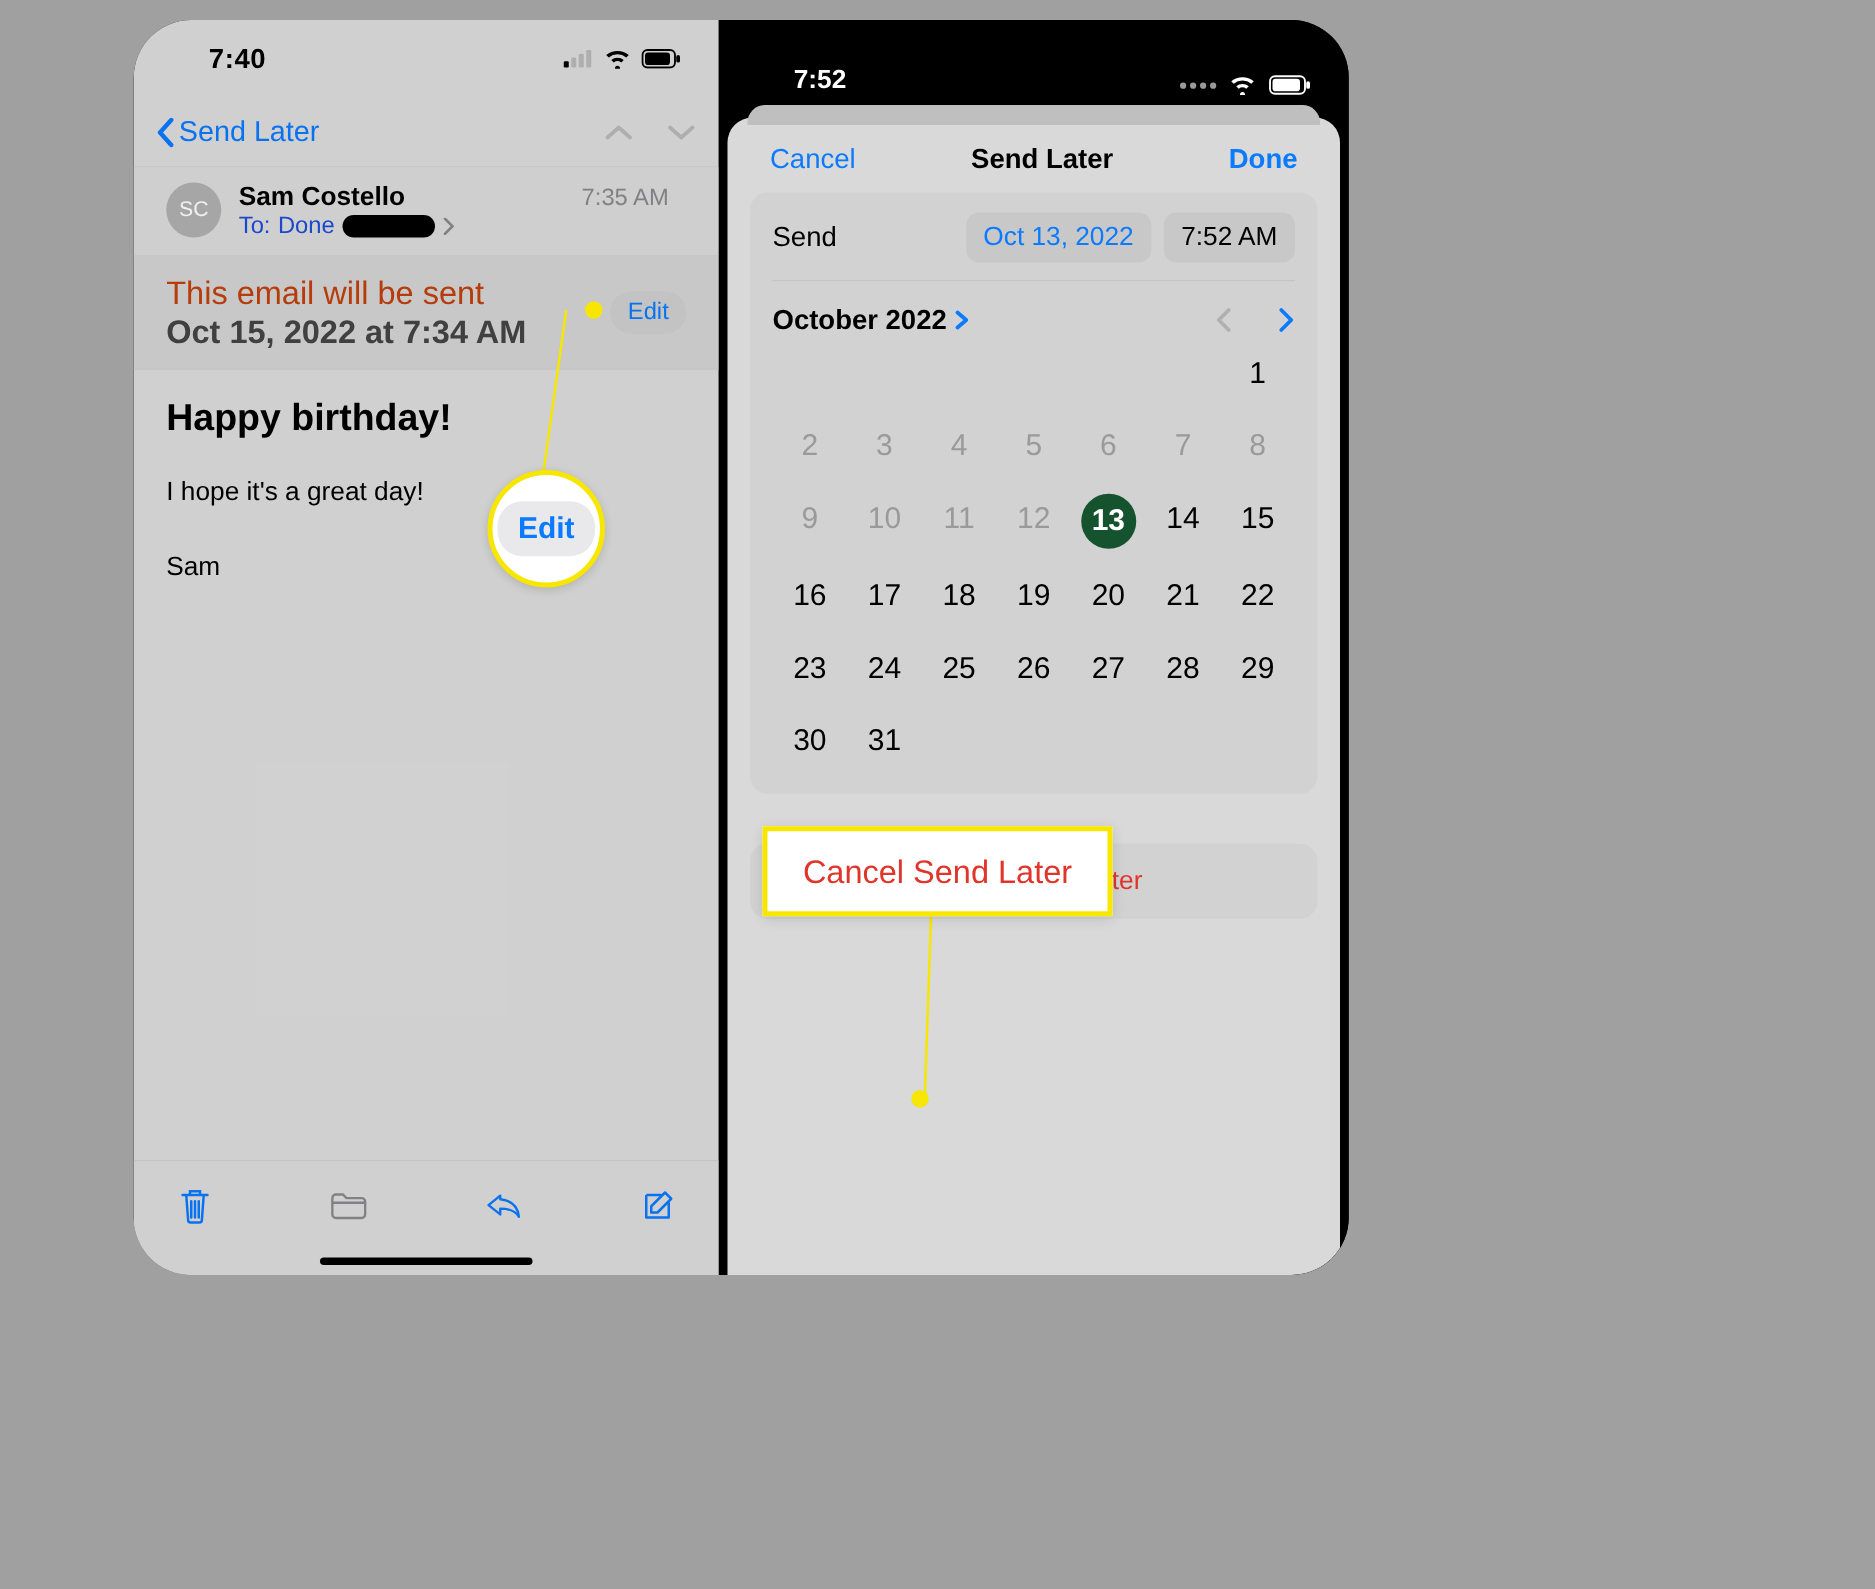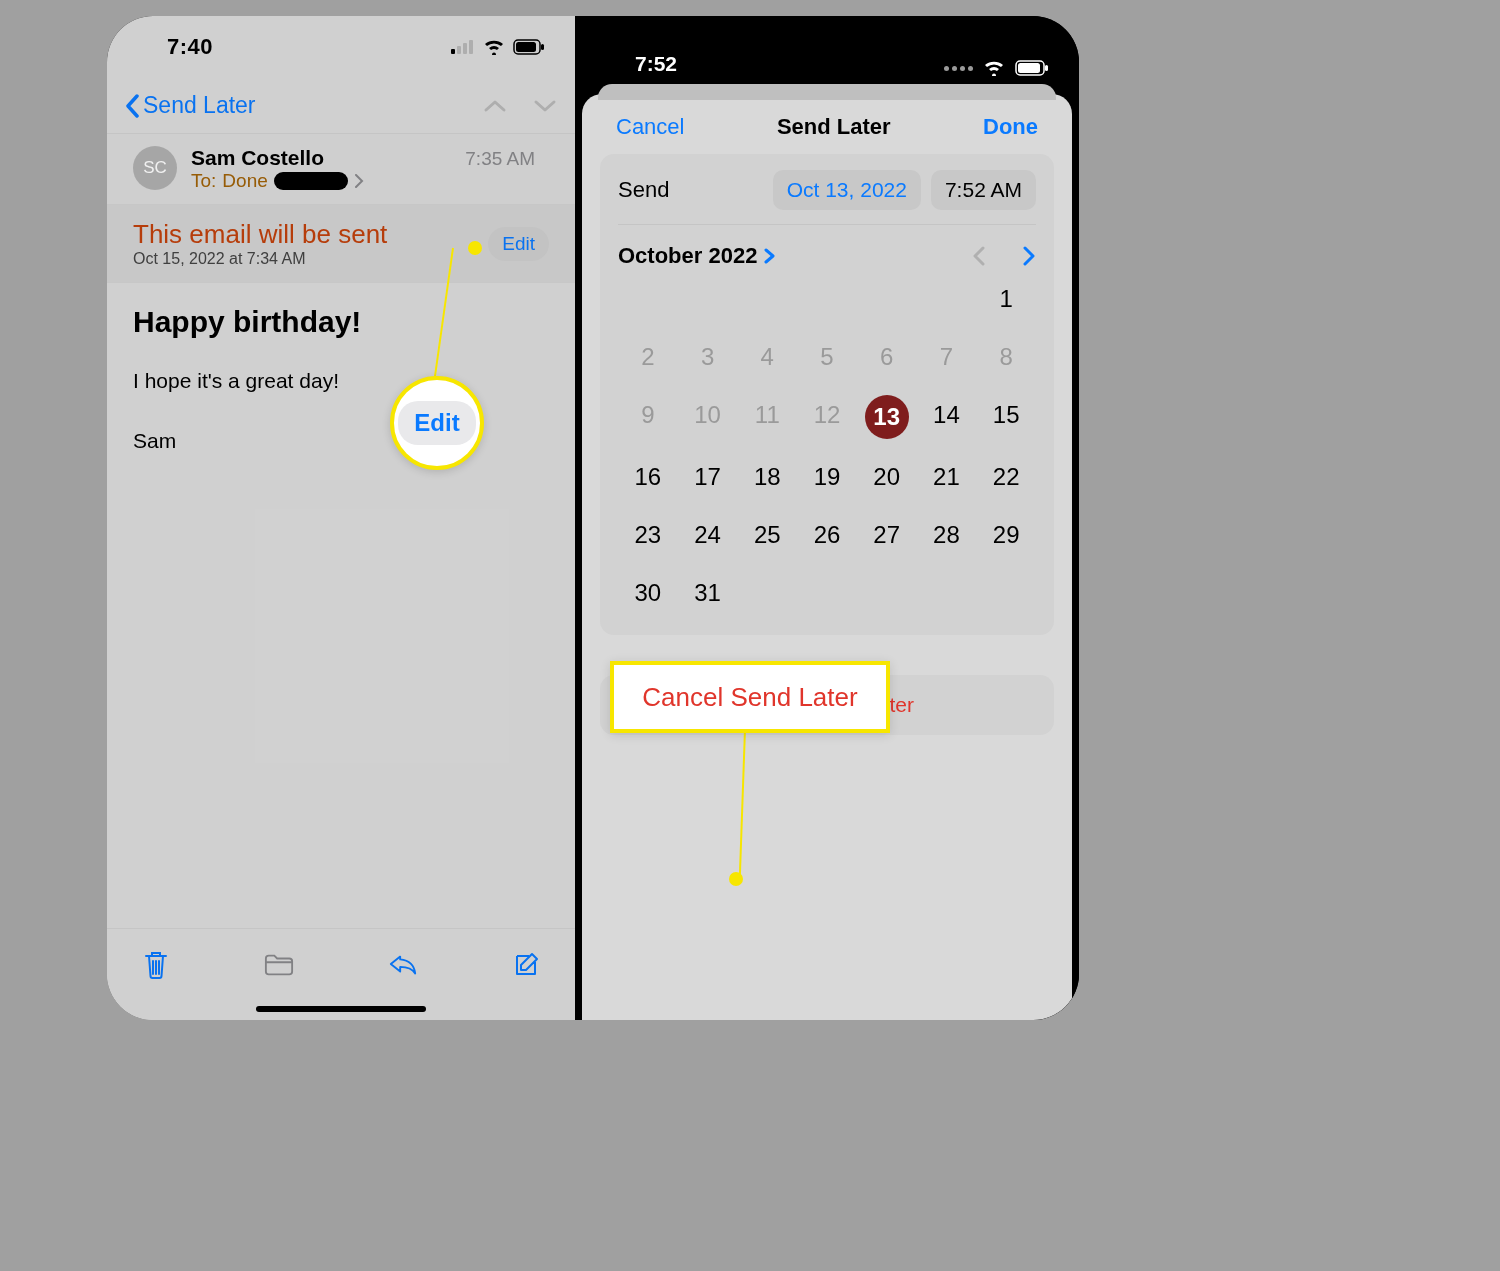--- a/index.html
+++ b/index.html
@@ -18,27 +18,27 @@
   .sig span:nth-child(1){left:0;height:5px;} .sig span:nth-child(2){left:6px;height:8px;}
   .sig span:nth-child(3){left:12px;height:11px;} .sig span:nth-child(4){left:18px;height:14px;}
 
   .navA { height:56px; display:flex; align-items:center; justify-content:space-between; padding:0 18px; border-bottom:1px solid #d2d2d2; }
   .back { display:flex; align-items:center; gap:2px; color:#0a7aff; font-size:23px; }
   .arrows { display:flex; gap:26px; color:#b9b9b9; }
 
   .msghdr { padding:12px 26px 12px 26px; background:#dcdcdc; border-bottom:1px solid #d4d4d4; display:flex; align-items:flex-start; gap:14px; position:relative;}
   .avatar { width:44px; height:44px; border-radius:50%; background:#b1b1b1; color:#fff; font-size:17px; font-weight:500; display:flex; align-items:center; justify-content:center; }
   .sender { font-weight:600; font-size:21px; }
-  .toLine { color:#a16207; font-size:19px; display:flex; align-items:center; gap:6px; }
+  .toLine { color:#1d4ed8; font-size:19px; display:flex; align-items:center; gap:6px; }
   .redact { width:74px; height:18px; background:#000; border-radius:9px; display:inline-block; }
   .hdrTime { position:absolute; right:40px; top:14px; color:#8a8a8d; font-size:19px; }
 
   .schedBanner { background:#d5d5d5; padding:14px 26px; display:flex; justify-content:space-between; align-items:center; border-bottom:1px solid #d4d4d4; position:relative;}
   .schedTxt .l1{ color:#c2410c; font-size:26px; }
-  .schedTxt .l2{ color:#444; font-size:16px; }
+  .schedTxt .l2{ color:#444; font-size:26px;font-weight:bold; }
   .editBtn { background:#d0d0d0; color:#0a7aff; font-size:19px; padding:6px 14px; border-radius:18px; border:none; }
 
   .body { padding:22px 26px; color:#000; }
   .subj { font-weight:700; font-size:30px; margin-bottom:26px; }
   .body p { font-size:21px; line-height:1.5; margin-bottom:28px; }
 
   .toolbarA { position:absolute; left:0; right:0; bottom:0; height:92px; border-top:1px solid #d2d2d2; display:flex; justify-content:space-between; align-items:center; padding:0 34px 20px; color:#0a7aff; background:#dedede; }
   .tbIcon { width:30px; height:30px; display:flex; align-items:center; justify-content:center; }
   .homebarA { position:absolute; bottom:8px; left:50%; transform:translateX(-50%); width:170px; height:6px; background:#000; border-radius:3px; }
 
@@ -68,21 +68,21 @@
   .sendRow .lbl { font-size:22px; color:#000; flex:1; }
   .pill { background:#c8c8c8; border-radius:10px; padding:8px 14px; font-size:21px; }
   .pill.blue { color:#0a7aff; }
   .monthRow { display:flex; align-items:center; justify-content:space-between; padding:18px 0 10px; }
   .monthRow .m { font-weight:600; font-size:22px; display:flex; align-items:center; gap:6px; }
   .monthRow .navC { display:flex; gap:36px; color:#0a7aff; }
   .dowRow { display:grid; grid-template-columns:repeat(7,1fr); text-align:center; font-size:15px; color:#8a8a8d; font-weight:600; padding:6px 0 8px; }
   .grid { display:grid; grid-template-columns:repeat(7,1fr); row-gap:18px; text-align:center; font-size:24px; color:#9a9a9a; }
   .grid .d { height:40px; display:flex; align-items:center; justify-content:center; }
   .grid .d.future { color:#000; }
-  .grid .d.sel { background:#7f1d1d; color:#fff; border-radius:50%; width:44px; height:44px; margin:auto; font-weight:600; }
+  .grid .d.sel { background:#14532d; color:#fff; border-radius:50%; width:44px; height:44px; margin:auto; font-weight:600; }
 
   .cancelCard { margin:40px 18px 0; background:#d2d2d2; border-radius:14px; text-align:center; padding:18px 0; color:#e0352b; font-size:21px; }
 
   
   .calloutCancel { position:absolute; left:28px; top:567px; width:280px; height:72px; background:#fff; border:4px solid #f7e600; display:flex; align-items:center; justify-content:center; color:#e0352b; font-size:26px; z-index:7; box-shadow:0 2px 10px rgba(0,0,0,.12);}
   .dotCancel { position:absolute; left:147px; top:778px; width:14px; height:14px; background:#f7e600; border-radius:50%; z-index:7; }
   .lineCancel { position:absolute; left:162px; top:635px; width:2px; height:150px; background:#f7e600; z-index:5; transform:rotate(2deg); transform-origin:top;}
 
   svg { display:block; }
 </style>

